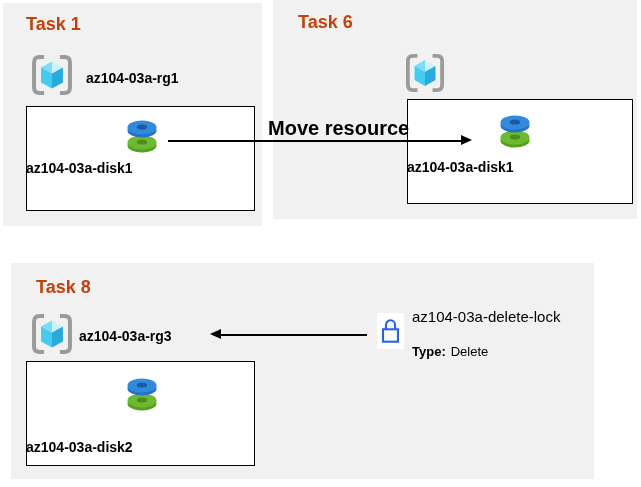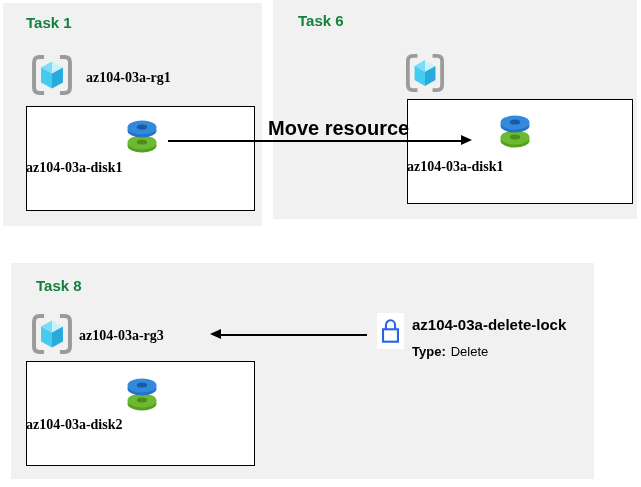--- a/index.html
+++ b/index.html
@@ -5,64 +5,64 @@
   html,body{margin:0;padding:0;background:#ffffff;}
   .stage{
     position:relative;width:641px;height:487px;background:#ffffff;overflow:hidden;
     font-family:"Liberation Sans", sans-serif;color:#000;
   }
   .panel{position:absolute;background:#F1F1F1;}
   .panel.p1{left:3px;top:3px;width:259px;height:223px;}
   .panel.p2{left:273px;top:0px;width:364px;height:219px;}
   .panel.p3{left:11px;top:263px;width:583px;height:216px;}
 
-  .task-title{position:absolute;font-size:15px;font-weight:bold;color:#15803d;white-space:nowrap;}
+  .task-title{position:absolute;font-size:18px;font-weight:bold;color:#c2410c;white-space:nowrap;}
   .task-title.t1{left:26px;top:14px;}
   .task-title.t2{left:298px;top:12px;}
   .task-title.t3{left:36px;top:277px;}
 
   .rg-icon{position:absolute;width:42px;height:42px;}
   .rg-icon.rg1{left:31px;top:54px;}
   .rg-icon.rg2{left:405px;top:53px;width:40px;height:40px;}
   .rg-icon.rg3{left:31px;top:313px;}
 
-  .entity-label{position:absolute;font-size:14px;font-weight:bold;white-space:nowrap;line-height:16px;font-family:Liberation Serif, serif;}
+  .entity-label{position:absolute;font-size:14px;font-weight:bold;white-space:nowrap;line-height:16px;}
   .rg-label.r1{left:86px;top:70px;}
   .rg-label.r2{left:457px;top:67px;}
   .rg-label.r3{left:79px;top:328px;}
 
   .disk-box{position:absolute;background:#ffffff;border:1.5px solid #000;box-sizing:border-box;}
   .disk-box.b1{left:26px;top:106px;width:229px;height:105px;}
   .disk-box.b2{left:407px;top:99px;width:226px;height:105px;}
   .disk-box.b3{left:26px;top:361px;width:229px;height:105px;}
 
   .disk-icon{position:absolute;width:46px;height:38px;}
   .disk-icon.d1{left:119px;top:117px;}
   .disk-icon.d2{left:492px;top:112px;}
   .disk-icon.d3{left:119px;top:375px;}
 
   .disk-label{}
   .disk-label.l1{left:26px;top:160px;width:229px;}
   .disk-label.l2{left:407px;top:159px;width:226px;}
-  .disk-label.l3{left:26px;top:417px;width:224px;}
+  .disk-label.l3{left:26px;top:439px;width:224px;}
 
   .arrow-line{position:absolute;height:1.5px;background:#000;}
   .move-line{left:168px;top:140px;width:295px;}
   .lock-line{left:219px;top:334px;width:148px;}
   .arrow-head{position:absolute;width:0;height:0;border-top:5.5px solid transparent;border-bottom:5.5px solid transparent;}
   .move-head{left:461px;top:135px;border-left:11px solid #000;}
   .lock-head{left:210px;top:329px;border-right:11px solid #000;}
 
   .move-label{position:absolute;left:268px;top:117px;width:140px;text-align:center;
     font-size:20px;font-weight:bold;white-space:nowrap;}
 
   .lock-badge{position:absolute;left:377px;top:313px;width:27px;height:36px;background:#ffffff;
     display:flex;align-items:center;justify-content:center;}
   .lock-badge svg{width:21px;height:28px;}
-  .lock-name{position:absolute;left:412px;top:316px;font-size:15px;font-weight:bold;white-space:nowrap;}
+  .lock-name{position:absolute;left:412px;top:308px;font-size:15px;font-weight:normal;white-space:nowrap;}
   .lock-type{position:absolute;left:412px;top:344px;font-size:13px;white-space:nowrap;}
   .lock-type .tl{font-weight:bold;}
   .lock-type .tv{margin-left:5px;}
 </style>
 </head>
 <body>
 
 <div class="stage">
 
   <div class="panel p1"></div>

